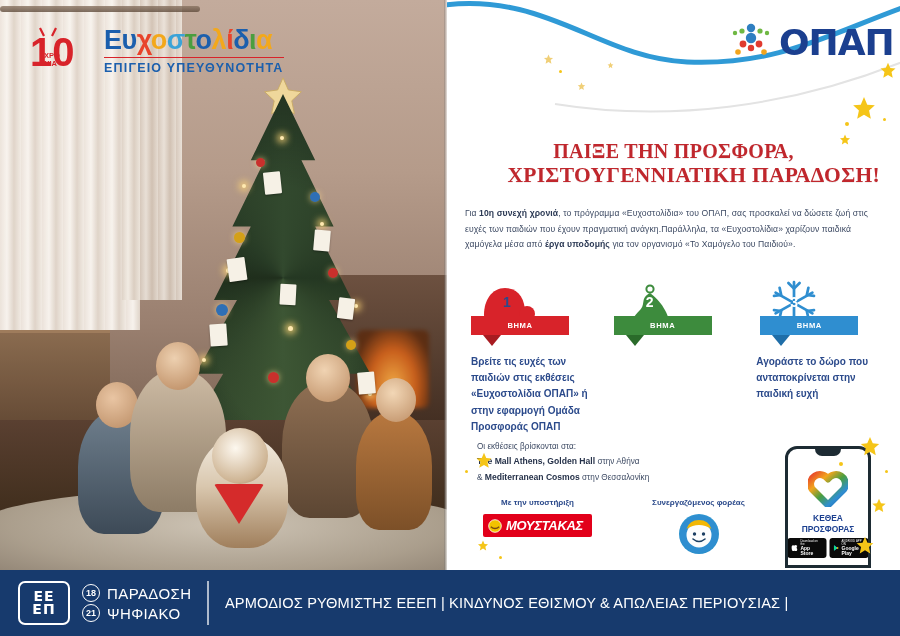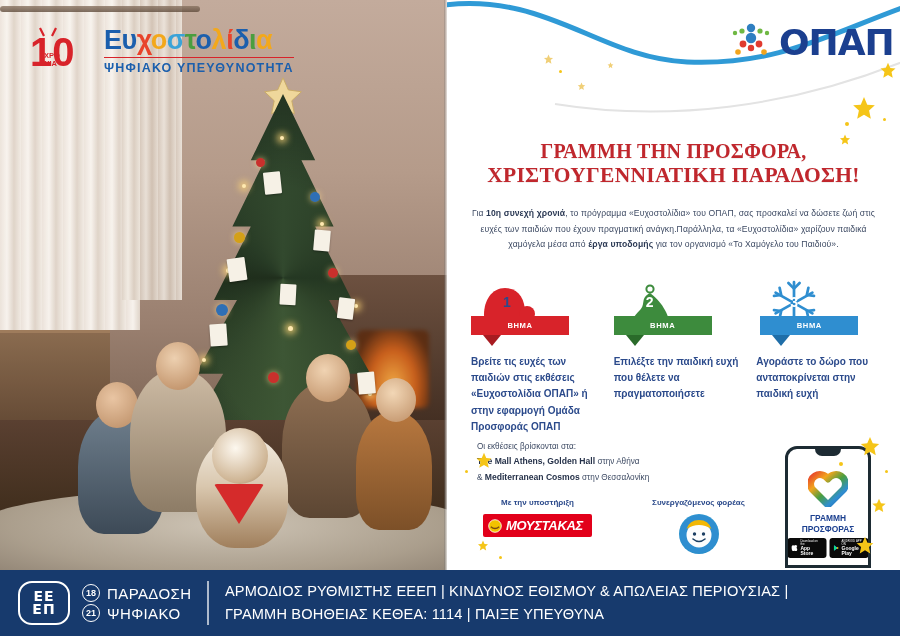--- a/index.html
+++ b/index.html
@@ -128,24 +128,24 @@
     font-family:"DejaVu Sans", sans-serif; line-height:1;
   }
 
   .headline {
     position:absolute; left:20px; top:140px; width:413px; text-align:center;
     color:#c0272d; font-weight:700; line-height:1.16;
     font-size:20px; letter-spacing:.3px;
     font-family:"Liberation Serif", "DejaVu Serif", serif;
     text-shadow:0 1px 0 rgba(0,0,0,.06);
   }
-  .headline .l2 { font-size:21.5px; }
+  .headline .l2 { font-size:21.5px;text-align:right; }
 
   .body-copy {
-    position:absolute; left:18px; top:206px; width:417px; text-align:center;
+    position:absolute; left:18px; top:206px; width:417px; 
     color:#3d4a63; font-size:8.6px; line-height:1.82; letter-spacing:.1px;
   }
   .body-copy b { color:#2c3a55; font-weight:700; }
 
   
   .steps { position:absolute; left:24px; top:284px; width:410px; display:flex; gap:18px; }
   .step { width:125px; }
   .step-icon { position:relative; height:52px; }
   .step-num {
     position:absolute; left:32px; top:10px; z-index:3;
@@ -219,21 +219,21 @@
   
   .star { position:absolute; color:#f5c518; }
   .dotstar { position:absolute; background:#f5c518; border-radius:50%; }
 
   
   .footer {
     position:absolute; left:0; bottom:0; width:900px; height:66px;
     background:#173a6d; display:flex; align-items:center; padding:0 18px;
   }
   .eeep-box {
-    width:52px; height:44px; border:2px solid #fff; border-radius:14px;
+    width:52px; height:44px; border:2px solid #fff; border-radius:7px;
     display:flex; flex-direction:column; align-items:center; justify-content:center;
     color:#fff; font-size:14px; font-weight:700; line-height:.95; letter-spacing:1px;
     font-family:"DejaVu Sans", sans-serif; flex:none;
   }
   .age-col { margin-left:12px; color:#fff; flex:none; }
   .age-row { display:flex; align-items:center; gap:7px; margin:2px 0; }
   .age-circle {
     width:18px; height:18px; border:1.6px solid #fff; border-radius:50%;
     display:flex; align-items:center; justify-content:center;
     font-size:9px; font-weight:700; flex:none;
@@ -308,21 +308,21 @@
       <path d="M10 4 L14 12 M26 4 L22 12" stroke="#d8232a" stroke-width="2.2" fill="none"></path>
       <text x="0" y="42" font-family="Liberation Sans, sans-serif" font-size="40" font-weight="700" fill="#d8232a">10</text>
       <text x="14" y="34" font-family="Liberation Sans, sans-serif" font-size="7.5" font-weight="700" fill="#d8232a">ΧΡΟ</text>
       <text x="14" y="42" font-family="Liberation Sans, sans-serif" font-size="7.5" font-weight="700" fill="#d8232a">ΝΙΑ</text>
     </svg>
     <div>
       <div style="font-size:27px;font-weight:700;letter-spacing:-.5px;line-height:1;">
         <span id="euxo-letters"><span style="color: rgb(27, 95, 173);">Ε</span><span style="color: rgb(27, 95, 173);">υ</span><span style="color: rgb(232, 68, 43);">χ</span><span style="color: rgb(243, 168, 27);">ο</span><span style="color: rgb(58, 163, 216);">σ</span><span style="color: rgb(74, 158, 63);">τ</span><span style="color: rgb(27, 95, 173);">ο</span><span style="color: rgb(243, 168, 27);">λ</span><span style="color: rgb(232, 68, 43);">ί</span><span style="color: rgb(27, 95, 173);">δ</span><span style="color: rgb(74, 158, 63);">ι</span><span style="color: rgb(243, 168, 27);">α</span></span>
       </div>
       <div style="height:1.5px;background:#d8232a;margin:3px 0 3px;"></div>
-      <div style="color:#1b5fad;font-size:12.5px;font-weight:700;letter-spacing:1.2px;text-align:center;">ΨΗΦΙΑΚΟ ΥΠΕΥΘΥΝΟΤΗΤΑ</div>
+      <div style="color:#1b5fad;font-size:12.5px;font-weight:700;letter-spacing:1.2px;text-align:center;">ΕΠΙΓΕΙΟ ΥΠΕΥΘΥΝΟΤΗΤΑ</div>
     </div>
   </div>
 
   <div class="panel">
 
     <svg class="wave-svg" viewBox="0 0 470 120" preserveAspectRatio="none">
       <path d="M0,6 C110,-10 160,58 250,62 C340,66 390,34 470,6 L470,0 L0,0 Z" fill="#ffffff"></path>
       <path d="M0,8 C110,-8 160,60 250,64 C340,68 392,36 470,8" fill="none" stroke="#2f9ad6" stroke-width="5"></path>
       <path d="M120,108 C230,126 350,112 470,64 L470,120 L120,120 Z" fill="#ffffff"></path>
       <path d="M118,106 C230,124 352,110 470,62" fill="none" stroke="#e3e3e3" stroke-width="2"></path>
@@ -339,21 +339,21 @@
         <circle cx="14" cy="22" r="3.4" fill="#e03a2f"></circle>
         <circle cx="30" cy="22" r="3.4" fill="#e03a2f"></circle>
         <circle cx="9" cy="30" r="2.8" fill="#f2a51d"></circle>
         <circle cx="35" cy="30" r="2.8" fill="#f2a51d"></circle>
         <circle cx="22" cy="26" r="3.2" fill="#e03a2f"></circle>
       </svg>
       <span class="opap-word">ΟΠΑΠ</span>
     </div>
 
     <div class="headline">
-      <div>ΓΡΑΜΜΗ ΤΗΝ ΠΡΟΣΦΟΡΑ,</div>
+      <div>ΠΑΙΞΕ ΤΗΝ ΠΡΟΣΦΟΡΑ,</div>
       <div class="l2">ΧΡΙΣΤΟΥΓΕΝΝΙΑΤΙΚΗ ΠΑΡΑΔΟΣΗ!</div>
     </div>
 
     <div class="body-copy">
       <span>Για </span><b>10η συνεχή χρονιά</b><span>, το πρόγραμμα «Ευχοστολίδια» του ΟΠΑΠ, σας προσκαλεί να δώσετε ζωή</span>
       <span>στις ευχές των παιδιών που έχουν πραγματική ανάγκη.Παράλληλα, τα «Ευχοστολίδια» χαρίζουν παιδικά</span>
       <span>χαμόγελα μέσα από </span><b>έργα υποδομής</b><span> για τον οργανισμό «Το Χαμόγελο του Παιδιού».</span>
     </div>
 
     <div class="steps">
@@ -373,21 +373,20 @@
 
       <div class="step s2">
         <div class="step-icon">
           <svg width="60" height="46" viewBox="0 0 60 46" style="position:absolute;left:6px;top:0;">
             <circle cx="30" cy="5" r="3.6" fill="none" stroke="#3d8b3d" stroke-width="2"></circle>
             <path d="M30 9 C20 14 26 20 20 26 C14 32 10 38 10 44 H50 C50 30 40 16 30 9 Z" fill="#3d8b3d"></path>
           </svg>
           <span class="step-num">2</span>
           <div class="ribbon">ΒΗΜΑ</div>
         </div>
-        <div class="step-text">Επιλέξτε την παιδική ευχή που θέλετε να πραγματοποιήσετε</div>
       </div>
 
       <div class="step s3">
         <div class="step-icon">
           <svg width="60" height="48" viewBox="0 0 60 60" style="position:absolute;left:8px;top:-5px;">
             <g stroke="#2f8ed0" stroke-width="3.4" stroke-linecap="round">
               <path d="M30 4 v52 M7 17 l46 26 M53 17 l-46 26"></path>
               <path d="M30 12 l-7-7 M30 12 l7-7 M30 48 l-7 7 M30 48 l7 7"></path>
               <path d="M14 20 l-9 1 M14 20 l-2-9 M46 40 l9-1 M46 40 l2 9"></path>
               <path d="M46 20 l9 1 M46 20 l2-9 M14 40 l-9-1 M14 40 l-2 9"></path>
@@ -444,21 +443,21 @@
             <stop offset="0%" stop-color="#e8442b"></stop>
             <stop offset="25%" stop-color="#f2a51d"></stop>
             <stop offset="50%" stop-color="#4a9e3f"></stop>
             <stop offset="75%" stop-color="#2f8ed0"></stop>
             <stop offset="100%" stop-color="#1b5fad"></stop>
           </linearGradient>
         </defs>
         <path d="M20 34 L4 18 A9 9 0 0 1 20 8 A9 9 0 0 1 36 18 Z" fill="none" stroke="url(#hg)" stroke-width="7" stroke-linejoin="round"></path>
       </svg>
       <div class="phone-title">
-        <div>ΓΡΑΜΜΗ</div>
+        <div>ΚΕΘΕΑ</div>
         <div>ΠΡΟΣΦΟΡΑΣ</div>
       </div>
       <div class="badges">
         <div class="badge">
           <svg width="7" height="8" viewBox="0 0 12 14">
             <path d="M9 7.4c0-2 1.6-2.9 1.7-3-.9-1.4-2.4-1.5-2.9-1.6-1.2-.1-2.4.7-3 .7s-1.6-.7-2.6-.7C.9 2.8-.3 3.6-.9 5c-1.3 2.3-.3 5.7 1 7.6.6.9 1.4 1.9 2.4 1.9s1.3-.6 2.5-.6 1.5.6 2.6.6 1.7-.9 2.3-1.8c.7-1 1-2 1-2.1-.1 0-2-.8-2-3.2z" fill="#fff" transform="translate(1,-1) scale(.95)"></path>
           </svg>
           <span class="badge-txt">
             <span class="badge-sm">Download on the</span>
             <span class="badge-lg">App Store</span>
@@ -531,17 +530,16 @@
         <span class="age-label">ΠΑΡΑΔΟΣΗ</span>
       </div>
       <div class="age-row">
         <span class="age-circle">21</span>
         <span class="age-label">ΨΗΦΙΑΚΟ</span>
       </div>
     </div>
     <div class="divider"></div>
     <div class="legal">
       <div>ΑΡΜΟΔΙΟΣ ΡΥΘΜΙΣΤΗΣ ΕΕΕΠ | ΚΙΝΔΥΝΟΣ ΕΘΙΣΜΟΥ &amp; ΑΠΩΛΕΙΑΣ ΠΕΡΙΟΥΣΙΑΣ |</div>
-      <div>ΓΡΑΜΜΗ ΒΟΗΘΕΙΑΣ ΚΕΘΕΑ: 1114 | ΠΑΙΞΕ ΥΠΕΥΘΥΝΑ</div>
     </div>
   </div>
 
 </div>
 
 </body></html>

